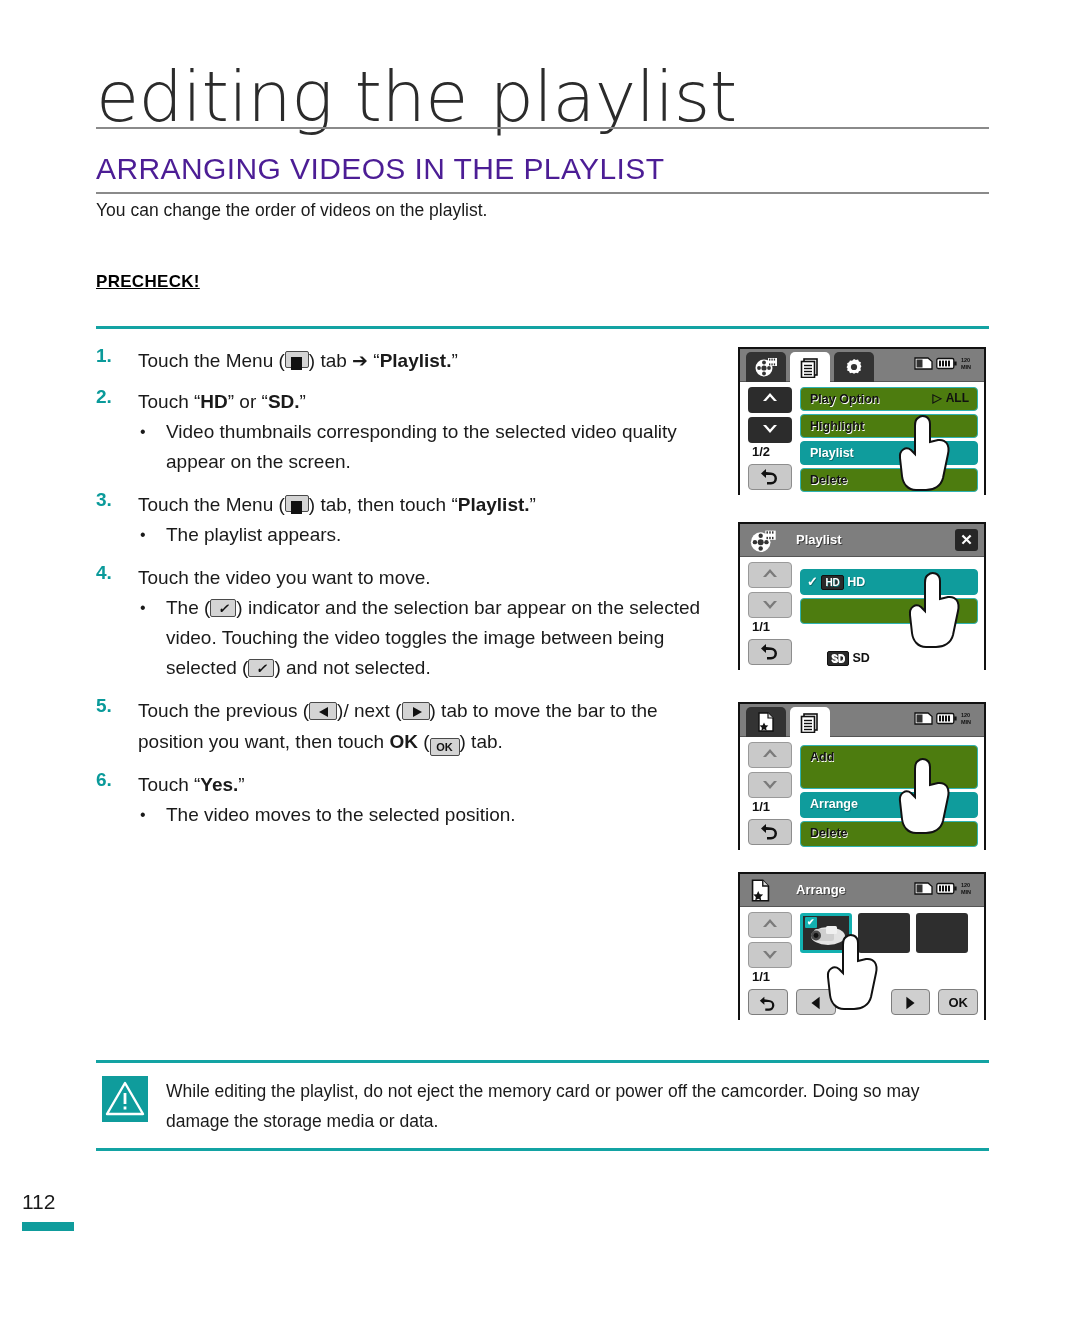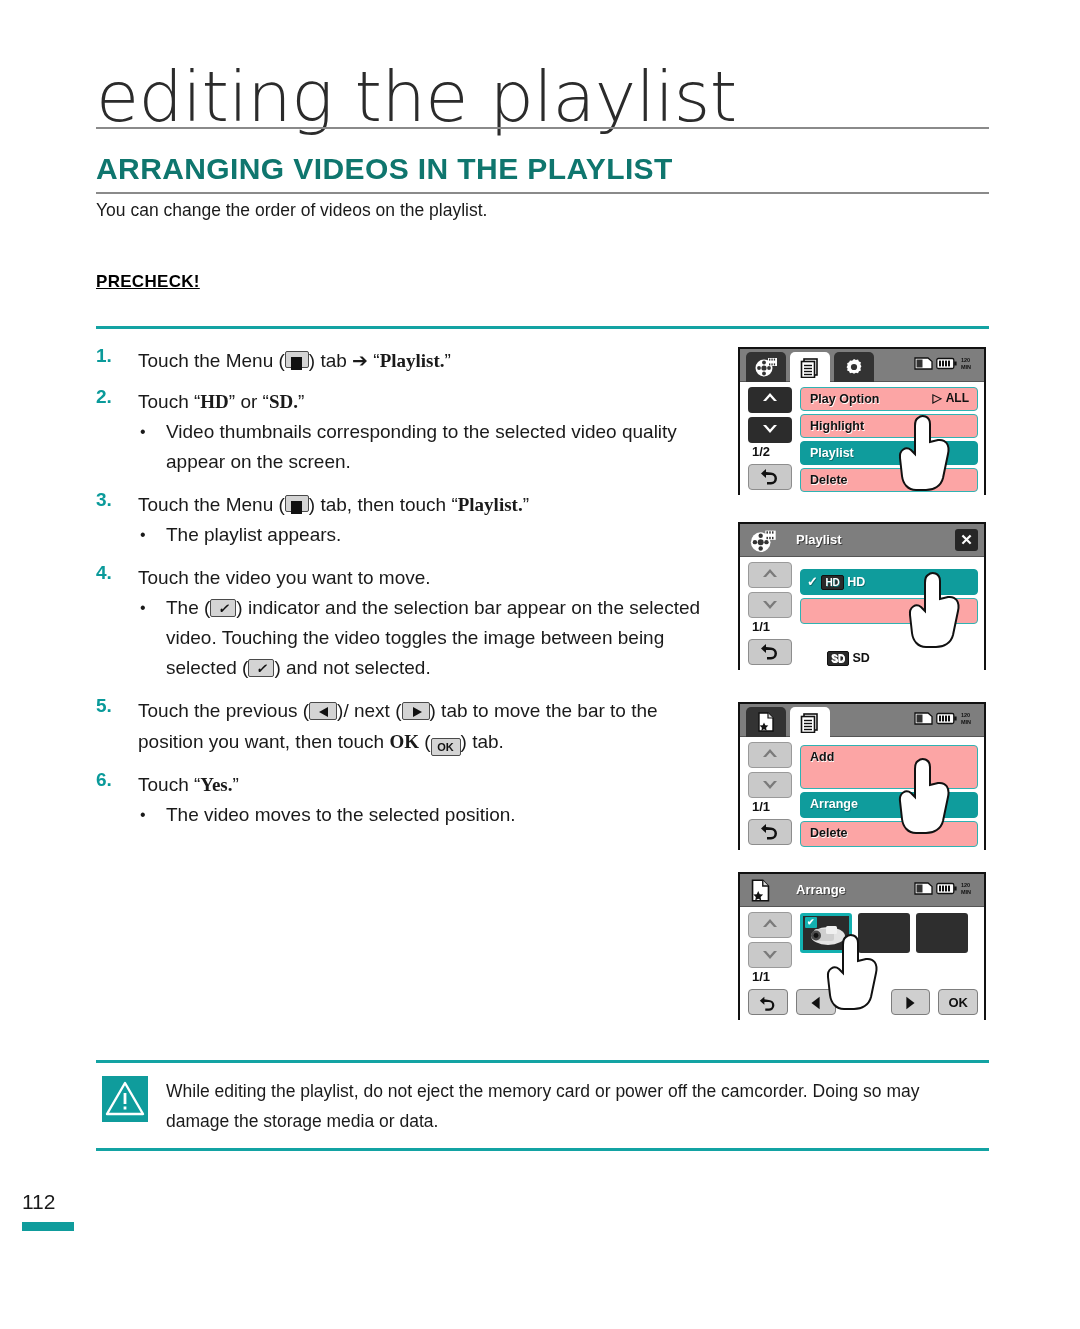--- a/index.html
+++ b/index.html
@@ -18,22 +18,22 @@
     font-size: 70px; font-weight: 300; letter-spacing: -0.5px;
     color: #2b2b2b; line-height: 1;
     font-family: "DejaVu Sans", sans-serif;
   }
   .rule-thin {
     position: absolute; left: 96px; width: 893px; height: 2px;
     background: #8a8a8a;
   }
   .section-title {
     position: absolute; left: 96px; top: 152px;
-    font-size: 30px; font-weight: bold; letter-spacing: 0.4px;
-    color: #0f766e;
+    font-size: 30px; font-weight: normal; letter-spacing: 0.4px;
+    color: #4c1d95;
     font-family: "Liberation Sans", sans-serif;
   }
   .intro {
     position: absolute; left: 96px; top: 200px;
     font-size: 17.5px; color: #1a1a1a;
   }
 
   
   .precheck-head {
     position: absolute; left: 96px; top: 247px;
@@ -63,21 +63,21 @@
     font-size: 19px; font-weight: bold; color: #0a9a9a;
   }
   .step-text { font-size: 19px; line-height: 31px; color: #1a1a1a; }
   .sub-item {
     position: relative; padding-left: 70px;
     font-size: 19px; line-height: 30px; color: #1a1a1a;
   }
   .sub-item::before {
     content: "\2022"; position: absolute; left: 44px; top: 0; font-size: 16px;
   }
-  b { font-weight: bold; font-family: Liberation Serif, serif; }
+  b { font-weight: bold; }
 
   
   .ic {
     display: inline-block; vertical-align: -3px;
     border: 1px solid #4a4a4a; background: #d4d4d4;
     border-radius: 2px; text-align: center;
     line-height: 1;
   }
   .ic-menu { width: 24px; height: 17px; padding-top: 2px; }
   .ic-menu i {
@@ -160,21 +160,21 @@
   .backbtn {
     position: absolute; left: 8px; top: 82px; width: 44px; height: 26px;
     background: #c9c9c9; border: 1px solid #8d8d8d; border-radius: 4px;
     text-align: center;
   }
 
   
   .rows { position: absolute; left: 60px; top: 5px; width: 178px; }
   .mrow {
     position: relative; height: 24px; margin-bottom: 3px;
-    border: 1px solid #2fb3b3; border-radius: 4px; background: #fca5a5;
+    border: 1px solid #2fb3b3; border-radius: 4px; background: #4d7c0f;
   }
   .mrow.sel { background: #0f9c9c; border-color: #0f9c9c; }
   .mrow .lbl {
     position: absolute; left: 9px; top: 4px;
     font-size: 12.5px; font-weight: bold; color: #111;
     text-shadow: 0.7px 0.7px 0 #fff;
   }
   .mrow.sel .lbl { color: #fff; text-shadow: 0.7px 0.7px 0 #0a6e6e; }
   .mrow .right {
     position: absolute; right: 8px; top: 3px;

